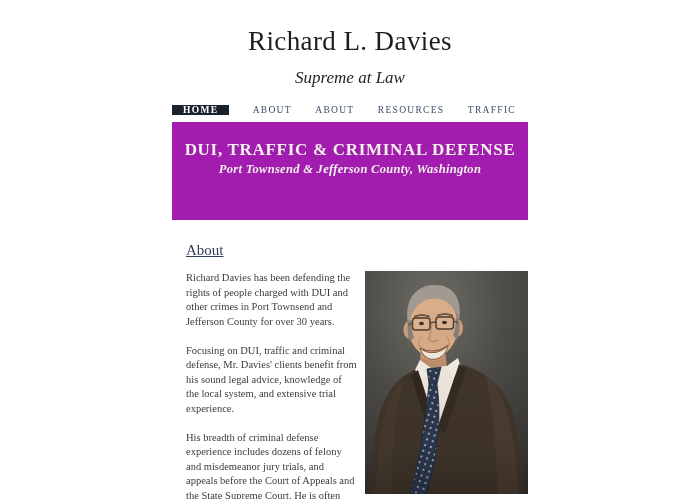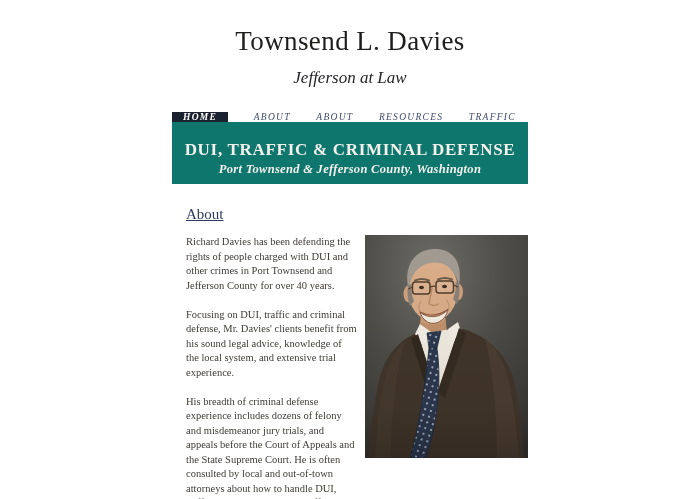--- a/index.html
+++ b/index.html
@@ -20,37 +20,37 @@
   }
   .site-subtitle {
     margin-top: 14px;
     font-size: 17px; font-style: italic;
     text-align: center; color: #24242a;
     line-height: 1;
   }
 
   
   .nav {
-    display: flex; justify-content: space-between; align-items: flex-end;
-    margin-top: 19px; height: 17px; font-style: italic;
+    display: flex; justify-content: space-between; align-items: flex-start;
+    margin-top: 19px; height: 17px;
   }
   .nav-item {
     font-size: 9.5px; letter-spacing: 1.3px;
     color: #3d4c6b; cursor: pointer;
     display: flex; align-items: center;
   }
   .nav-item.active {
     background: #1a2230; color: #ffffff;
     padding: 0 11px; font-weight: bold;
   }
   .nav-item:last-child { padding-right: 12px; }
 
   
   .banner {
-    background: #0f766e; height: 62px;
+    background: #a21caf; height: 98px;
     text-align: center; color: #f3f1ec;
     overflow: hidden;
   }
   .banner-title {
     margin-top: 19px;
     font-size: 17px; font-weight: 600;
     letter-spacing: 0.7px; line-height: 1;
   }
   .banner-subtitle {
     margin-top: 5px;
@@ -77,42 +77,42 @@
     margin-left: auto;
     width: 163px; height: 223px;
     display: block;
   }
 </style>
 </head>
 <body>
 
 <div class="page">
 
-  <h1 class="site-title">Townsend L. Davies</h1>
-  <div class="site-subtitle">Jefferson at Law</div>
+  <h1 class="site-title">Richard L. Davies</h1>
+  <div class="site-subtitle">Supreme at Law</div>
 
   <nav class="nav">
     <div class="nav-item active">HOME</div>
     <div class="nav-item">ABOUT</div>
     <div class="nav-item">ABOUT</div>
     <div class="nav-item">RESOURCES</div>
     <div class="nav-item">TRAFFIC</div>
   </nav>
 
   <header class="banner">
     <div class="banner-title">DUI, TRAFFIC &amp; CRIMINAL DEFENSE</div>
     <div class="banner-subtitle">Port Townsend &amp; Jefferson County, Washington</div>
   </header>
 
   <main class="main">
     <a class="about-heading">About</a>
 
     <div class="columns">
       <div class="text-col">
-        <p>Richard Davies has been defending the rights of people charged with DUI and other crimes in Port Townsend and Jefferson County for over 40 years.</p>
+        <p>Richard Davies has been defending the rights of people charged with DUI and other crimes in Port Townsend and Jefferson County for over 30 years.</p>
         <p>Focusing on DUI, traffic and criminal defense, Mr. Davies' clients benefit from his sound legal advice, knowledge of the local system, and extensive trial experience.</p>
         <p>His breadth of criminal defense experience includes dozens of felony and misdemeanor jury trials, and appeals before the Court of Appeals and the State Supreme Court. He is often consulted by local and out-of-town attorneys about how to handle DUI, traffic and criminal cases in Jefferson County courts in Port Townsend.</p>
       </div>
 
       <svg class="photo" viewBox="0 0 163 223" xmlns="http://www.w3.org/2000/svg" preserveAspectRatio="none">
         <defs>
           <radialGradient id="pbg" cx="42%" cy="18%" r="95%">
             <stop offset="0%" stop-color="#6f6d68"></stop>
             <stop offset="45%" stop-color="#504e49"></stop>
             <stop offset="100%" stop-color="#343230"></stop>

